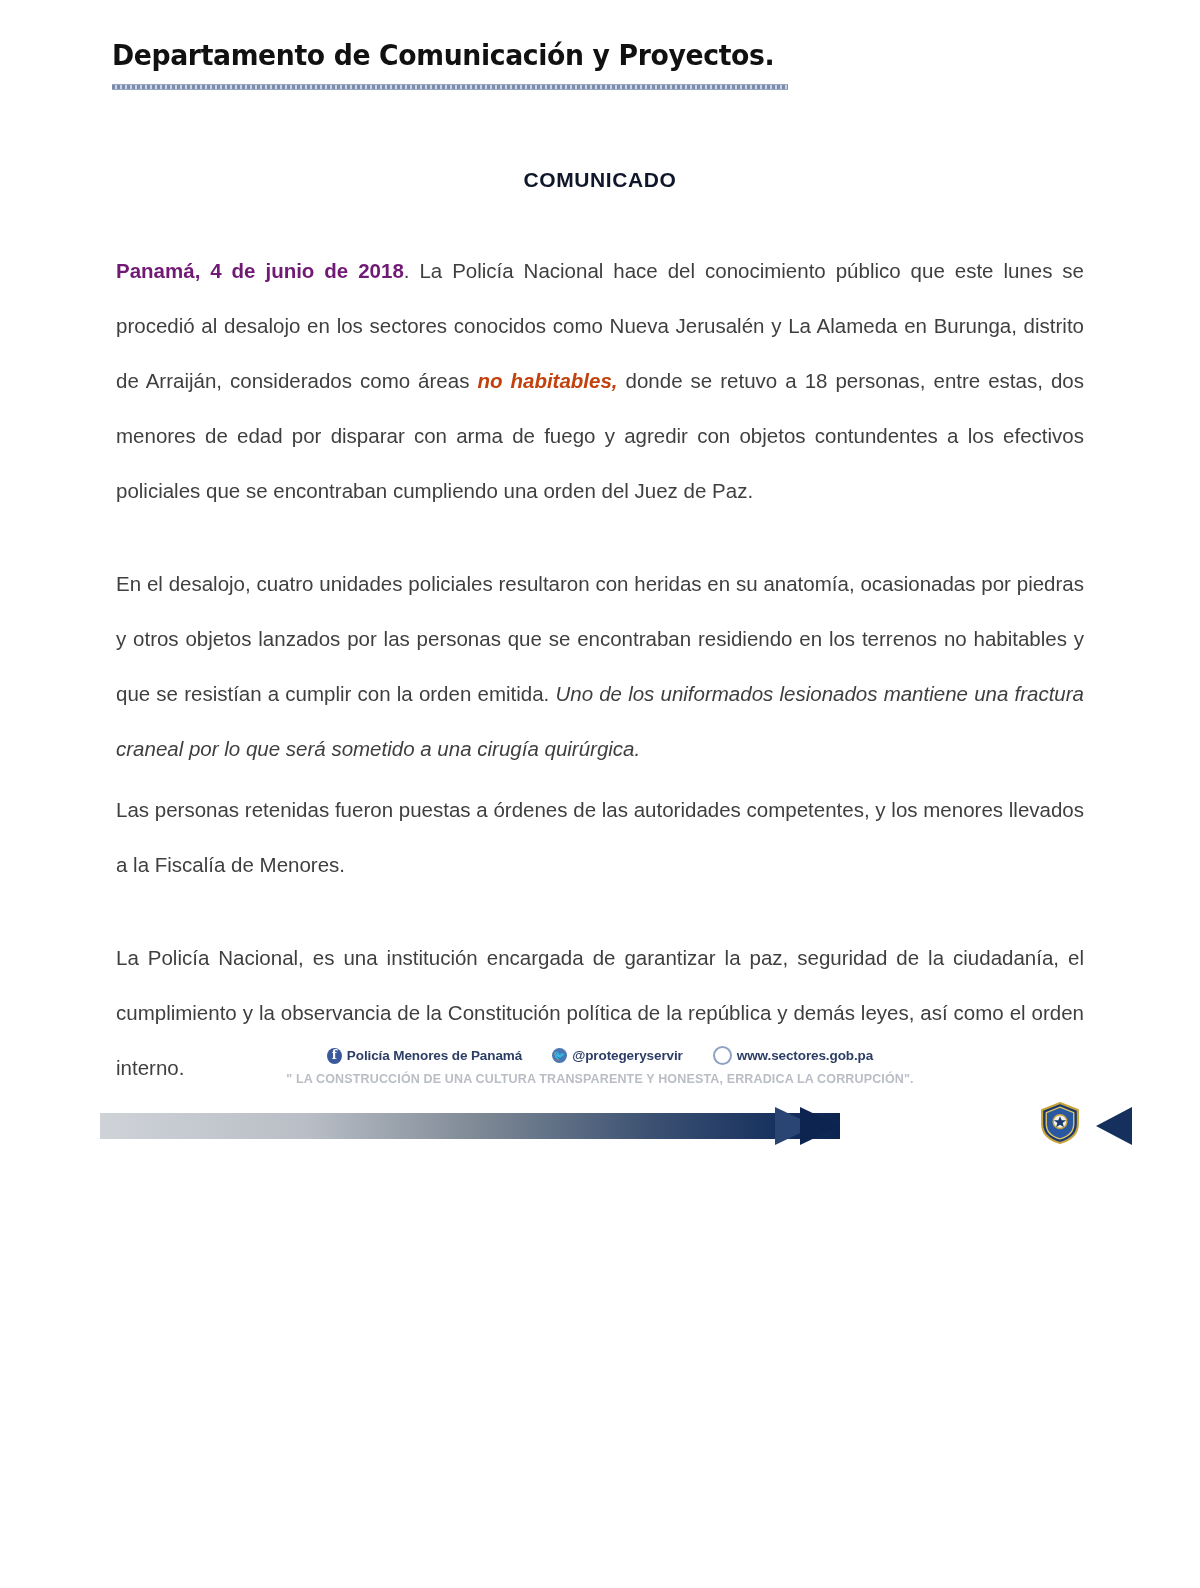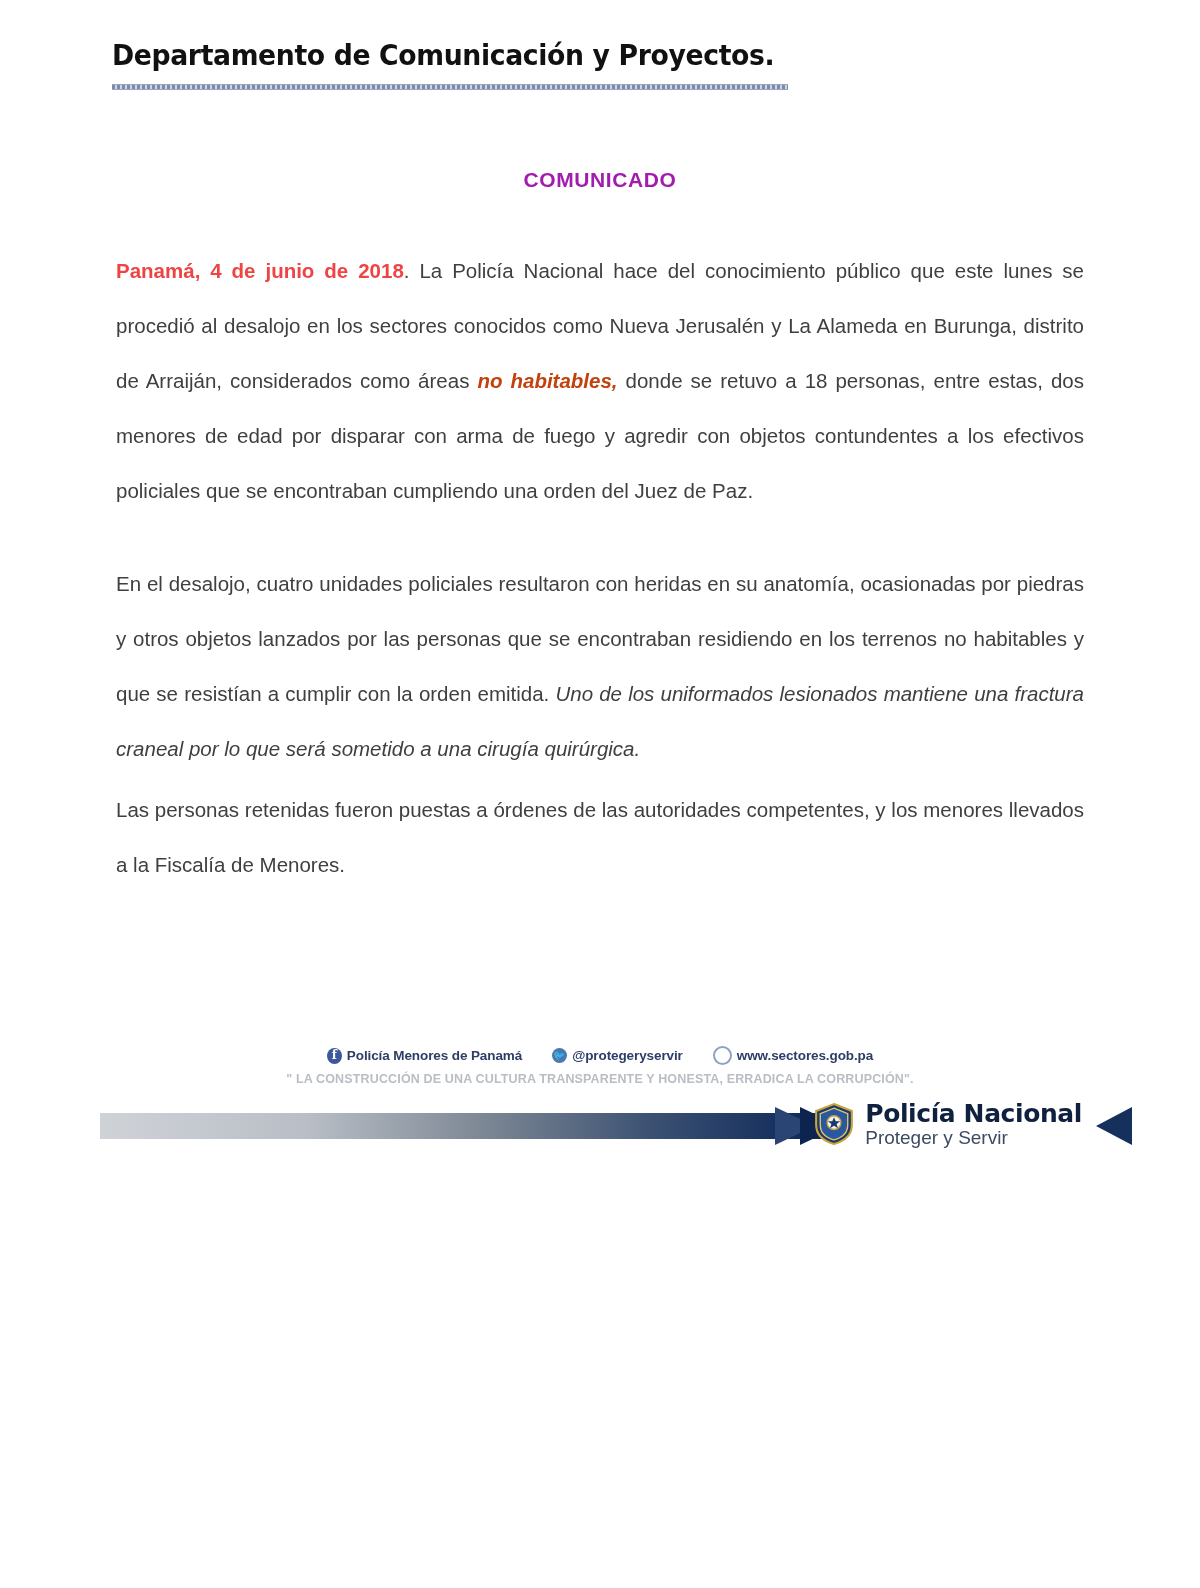--- a/index.html
+++ b/index.html
@@ -57,21 +57,21 @@
   .doc-title {
     position: absolute;
     left: 0;
     top: 168px;
     width: 1200px;
     text-align: center;
     font-family: "Liberation Sans", sans-serif;
     font-weight: bold;
     font-size: 21px;
     letter-spacing: 0.6px;
-    color: #a21caf;
+    color: #0f172a;
   }
 
   .content {
     position: absolute;
     left: 116px;
     top: 243px;
     width: 968px;
   }
 
   .para {
@@ -82,21 +82,21 @@
     text-justify: inter-word;
     color: #3f3f3f;
     margin: 0;
   }
   .para.spaced-1 { margin-top: 38px; }
   .para.spaced-2 { margin-top: 6px; }
   .para.spaced-3 { margin-top: 38px; }
   .para.spaced-4 { margin-top: 40px; }
   .para.nojust { text-align: left; }
 
-  .b { font-weight: bold; color: #ef4444; }
+  .b { font-weight: bold; color: #701a75; }
   .bi { font-weight: bold; font-style: italic; color: #c2410c; }
   .i { font-style: italic; }
 
   
   .footer {
     position: absolute;
     left: 0;
     bottom: 0;
     width: 1200px;
   }
@@ -223,20 +223,21 @@
   <div class="doc-title">COMUNICADO</div>
 
   <div class="content">
 
     <p class="para"><span class="b">Panamá, 4 de junio de 2018</span><span>. La Policía Nacional hace del conocimiento público que este lunes se procedió al desalojo en los sectores conocidos como  Nueva Jerusalén y  La Alameda en Burunga, distrito de   Arraiján, considerados como áreas </span><span class="bi">no habitables,</span><span> donde se retuvo a 18 personas, entre estas, dos menores de edad  por disparar con arma de fuego y agredir con objetos contundentes a los efectivos policiales que se encontraban cumpliendo una  orden del Juez de Paz.</span></p>
 
     <p class="para spaced-1"><span>En el desalojo,   cuatro unidades policiales resultaron con heridas en su anatomía, ocasionadas  por piedras y otros objetos lanzados por las personas que se encontraban residiendo en los terrenos no habitables y que se resistían a cumplir con la orden emitida.</span> <span class="i">Uno de los uniformados lesionados mantiene una fractura craneal por lo que será sometido  a una cirugía quirúrgica.</span></p>
 
     <p class="para spaced-2">Las personas retenidas  fueron puestas a órdenes de las autoridades competentes, y  los menores llevados a la Fiscalía de Menores.</p>
 
+    <p class="para spaced-3">La Policía Nacional, es una institución encargada de garantizar la paz, seguridad de la ciudadanía, el cumplimiento y la observancia  de la Constitución política de la  república y demás leyes, así como el orden interno.</p>
 
   </div>
 
   <div class="footer">
 
     <div class="footer-social">
       <div class="social-item">
         <span class="social-ico ico-fb">f</span>
         <span>Policía Menores de Panamá</span>
       </div>
@@ -258,20 +259,16 @@
       <div class="bar-chevron-right"></div>
       <div class="bar-chevron-left"></div>
 
       <div class="brand-block">
         <svg class="brand-badge" viewBox="0 0 64 64">
           <path d="M32 3 L58 13 L58 33 C58 48 46 57 32 61 C18 57 6 48 6 33 L6 13 Z" fill="#1b3a6b" stroke="#c9a43a" stroke-width="3"></path>
           <path d="M32 9 L52 17 L52 33 C52 45 43 52 32 55 C21 52 12 45 12 33 L12 17 Z" fill="#2a58a0" stroke="#e0c567" stroke-width="2"></path>
           <circle cx="32" cy="30" r="10" fill="#f2f2f2" stroke="#c9a43a" stroke-width="2"></circle>
           <path d="M32 22 L34.5 28 L41 28 L35.8 32 L37.8 38 L32 34.4 L26.2 38 L28.2 32 L23 28 L29.5 28 Z" fill="#1b3a6b"></path>
         </svg>
-        <div class="brand-text">
-          <div class="brand-name">Policía Nacional</div>
-          <div class="brand-motto">Proteger y Servir</div>
-        </div>
       </div>
     </div>
   </div>
 </div>
 
 </body></html>

